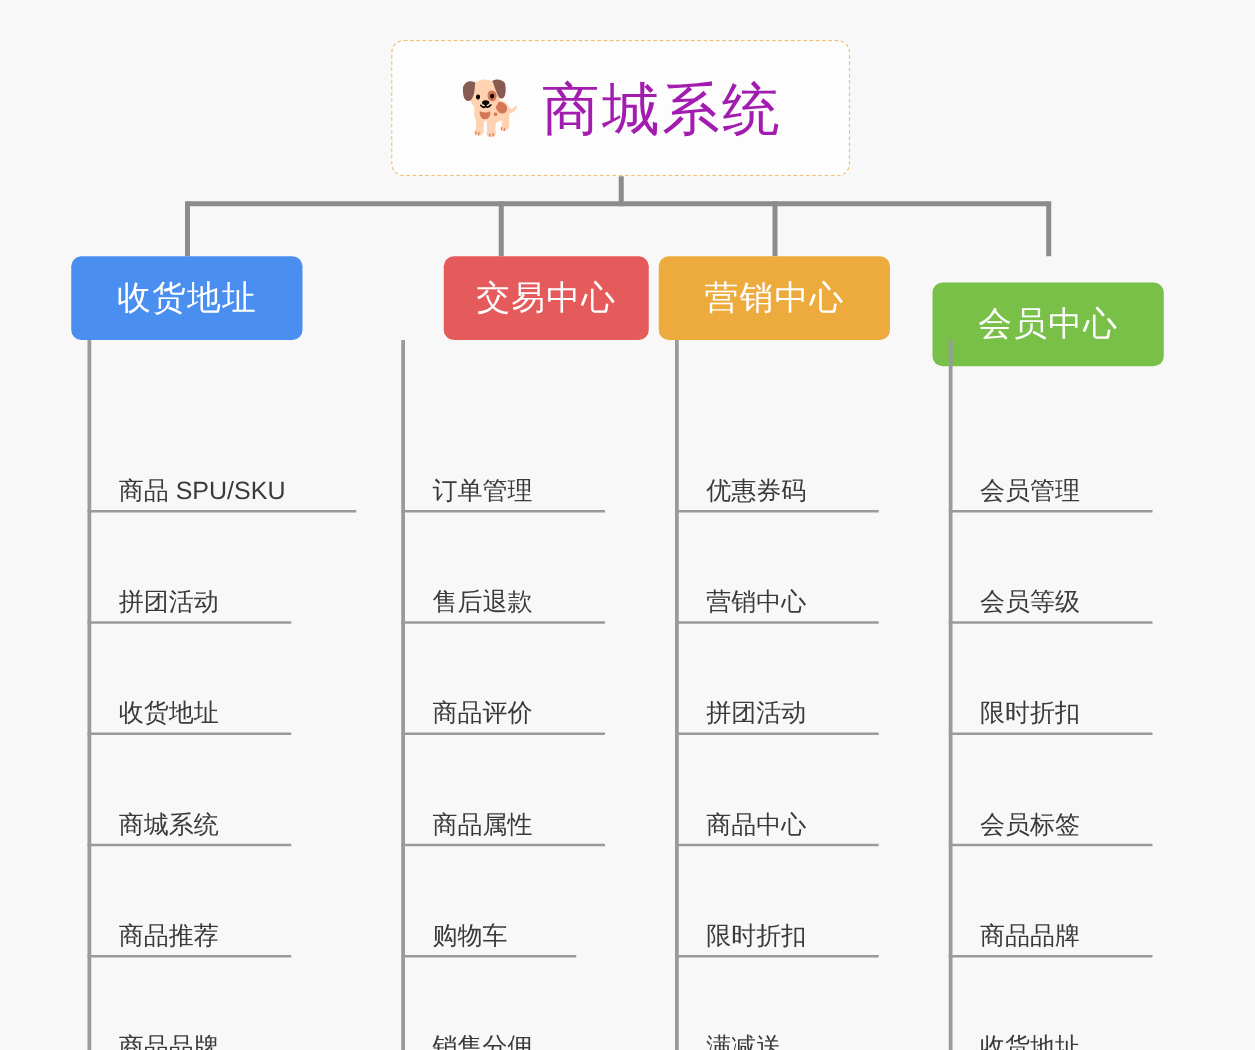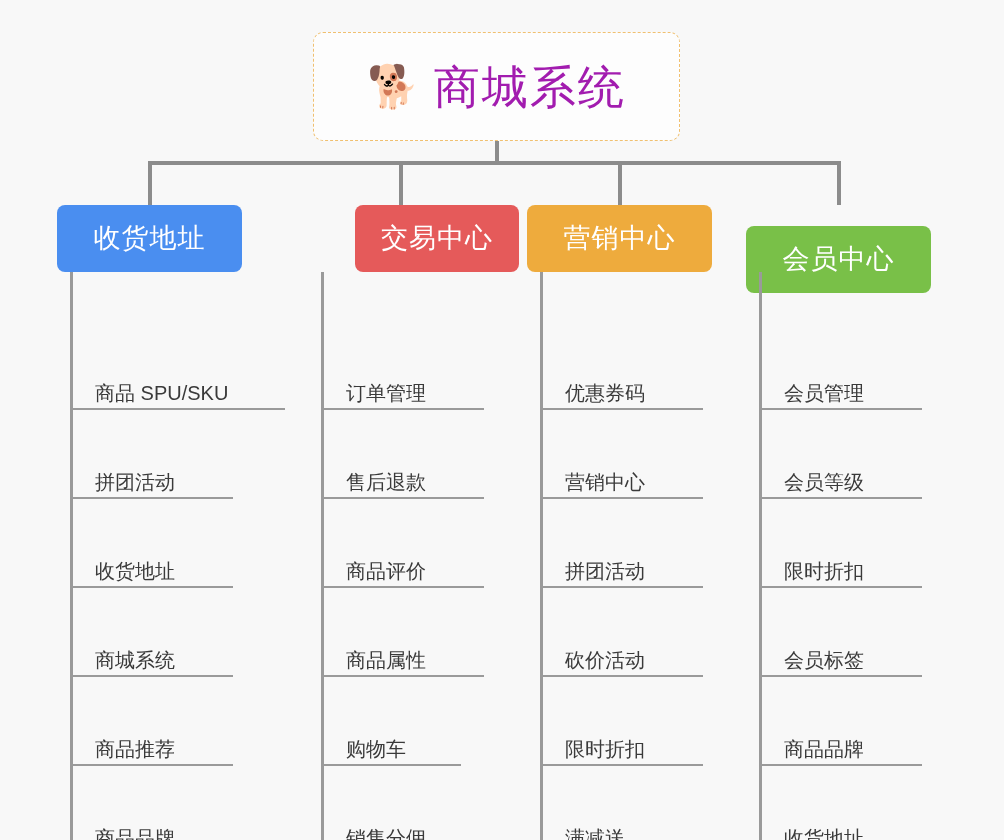--- a/index.html
+++ b/index.html
@@ -214,21 +214,21 @@
           <div class="leaf-item" style="top: 227px;">
             <div class="leaf-underline" style="left: 13px; width: 163px;"></div>
             <span class="leaf-label">营销中心</span>
           </div>
           <div class="leaf-item" style="top: 316px;">
             <div class="leaf-underline" style="left: 13px; width: 163px;"></div>
             <span class="leaf-label">拼团活动</span>
           </div>
           <div class="leaf-item" style="top: 405px;">
             <div class="leaf-underline" style="left: 13px; width: 163px;"></div>
-            <span class="leaf-label">砍价活动</span>
+            <span class="leaf-label">商品中心</span>
           </div>
           <div class="leaf-item" style="top: 494px;">
             <div class="leaf-underline" style="left: 13px; width: 163px;"></div>
             <span class="leaf-label">限时折扣</span>
           </div>
           <div class="leaf-item" style="top: 583px;">
             <span class="leaf-label">满减送</span>
           </div>
         </div>
       </div>

